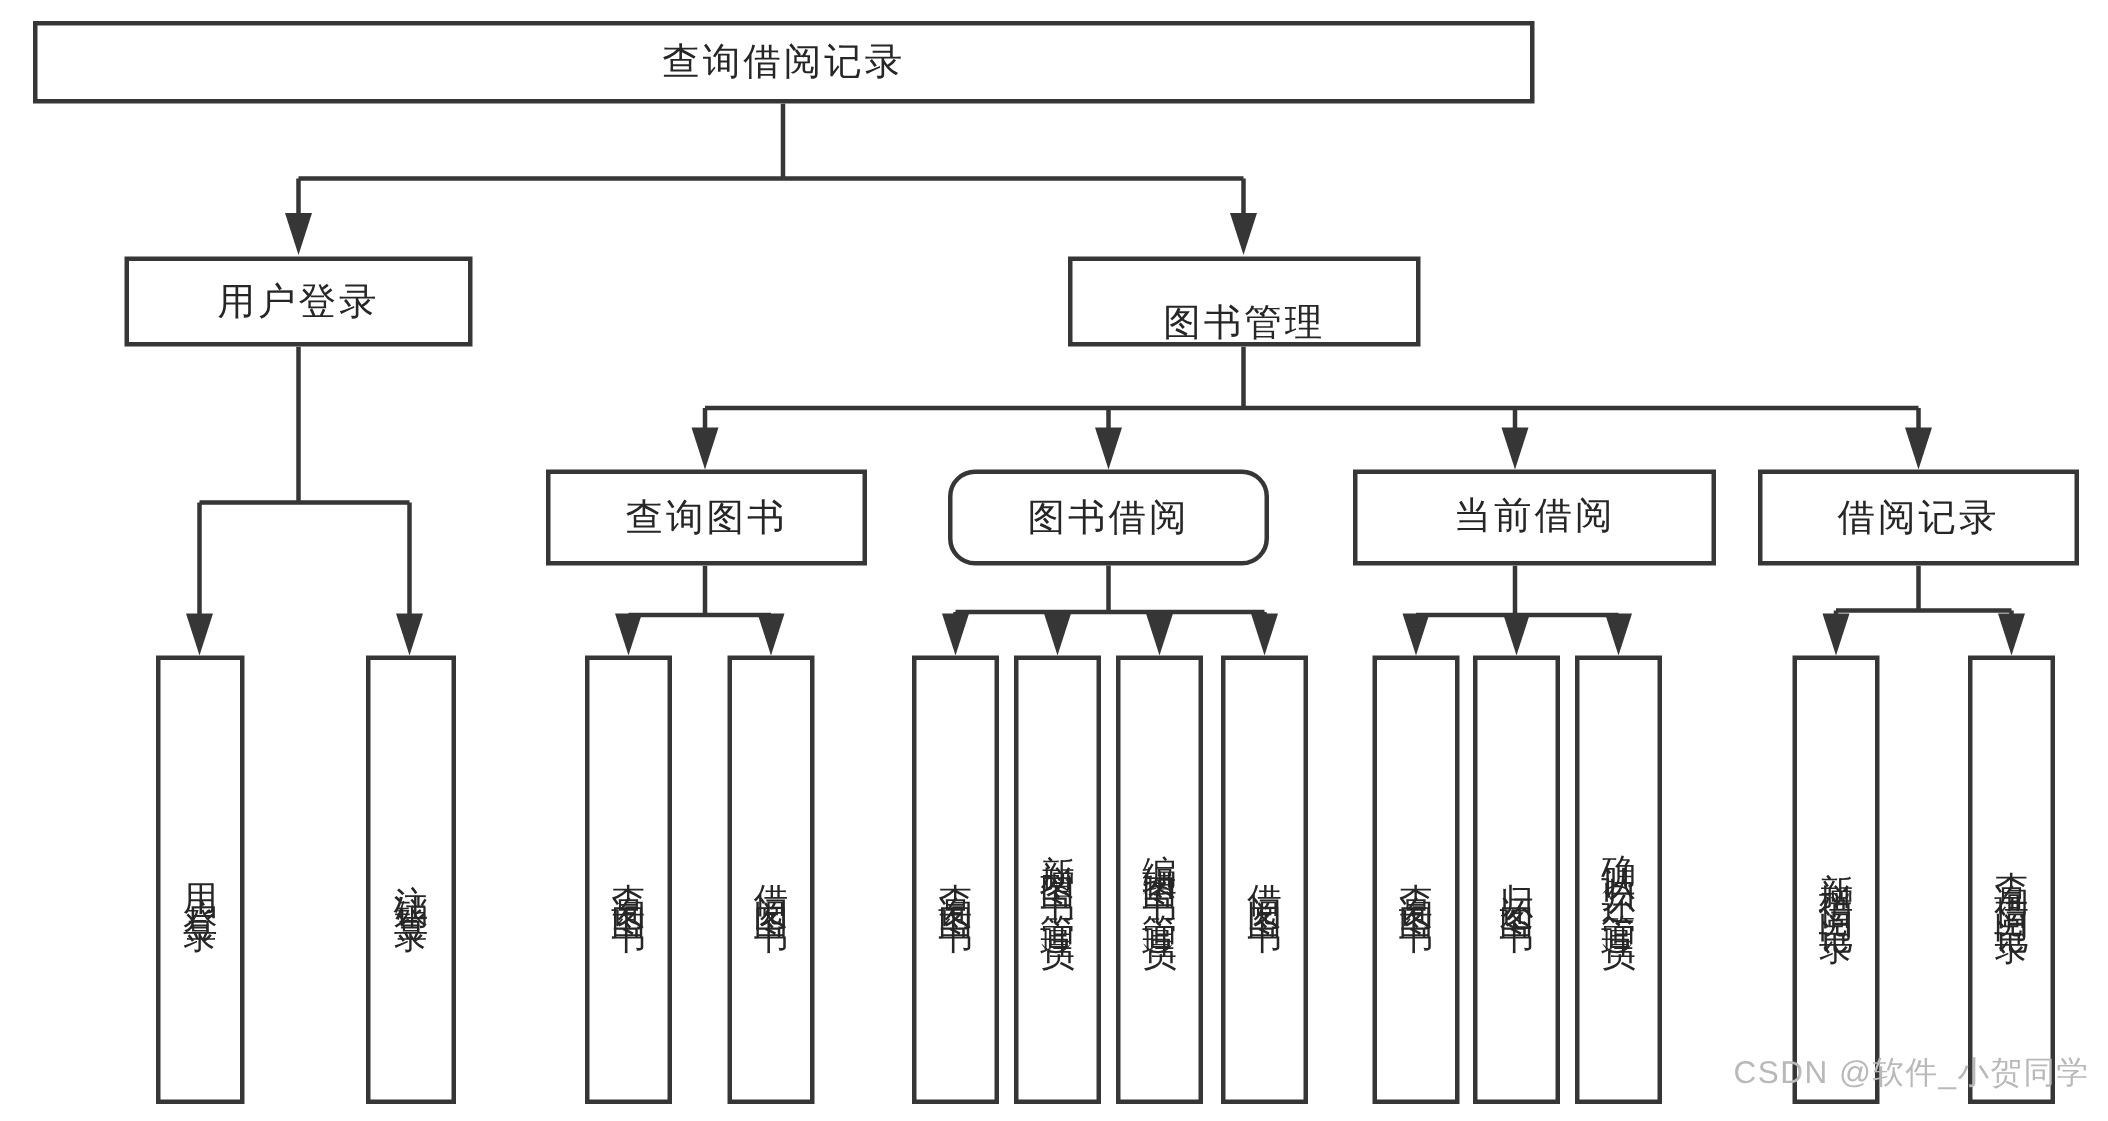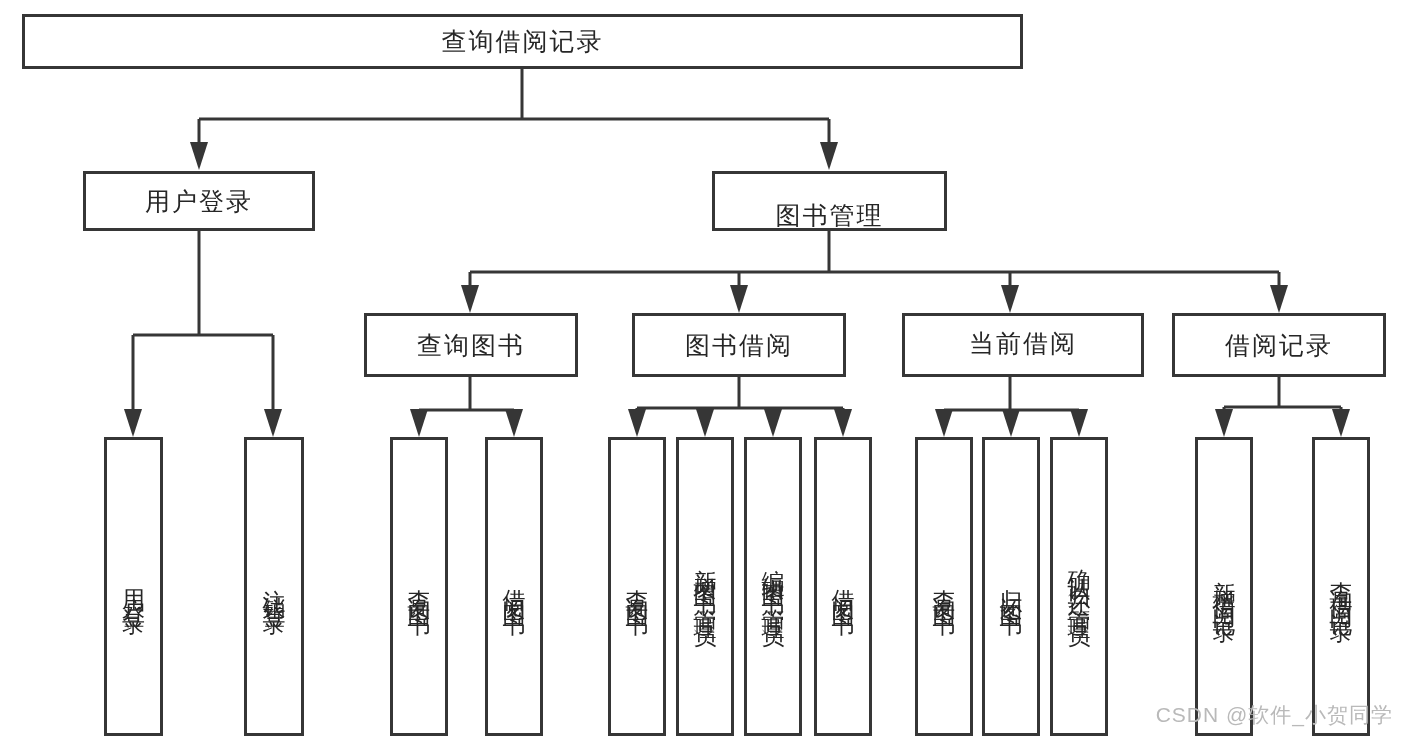--- a/index.html
+++ b/index.html
@@ -120,21 +120,21 @@
   <div class="node" style="left:83px; top:171px; width:232px; height:60px;">
     <span class="hlabel">用户登录</span>
   </div>
   <div class="node" style="left:712px; top:171px; width:235px; height:60px;align-items:flex-end;">
     <span class="hlabel">图书管理</span>
   </div>
 
   <div class="node" style="left:364px; top:313px; width:214px; height:64px;">
     <span class="hlabel">查询图书</span>
   </div>
-  <div class="node" style="left:632px; top:313px; width:214px; height:64px;">
+  <div class="node" style="left:632px; top:313px; width:214px; height:64px;border-radius:18px;">
     <span class="hlabel">图书借阅</span>
   </div>
   <div class="node" style="left:902px; top:313px; width:242px; height:64px;font-family:Liberation Mono, monospace;">
     <span class="hlabel">当前借阅</span>
   </div>
   <div class="node" style="left:1172px; top:313px; width:214px; height:64px;">
     <span class="hlabel">借阅记录</span>
   </div>
 
   <div class="node vnode" style="left:104px; width:59px;">

